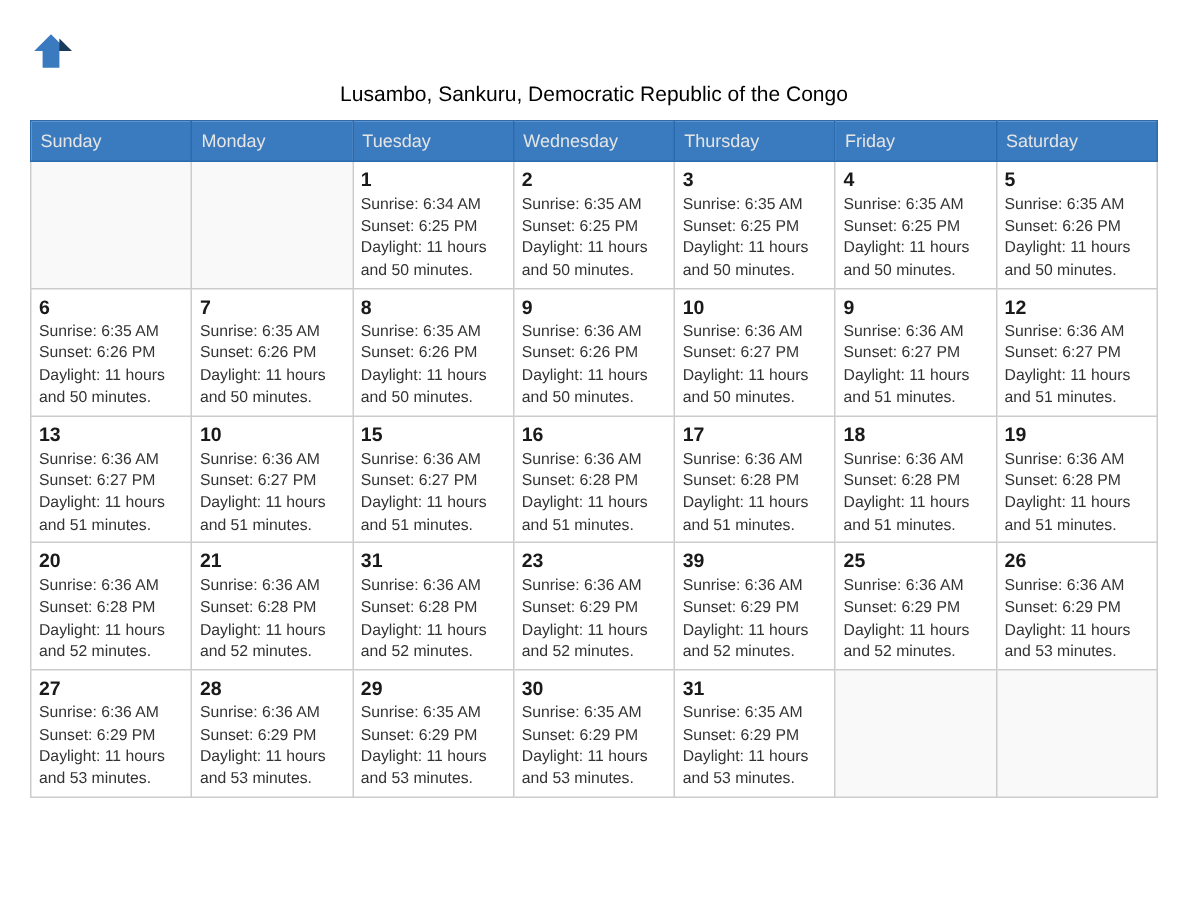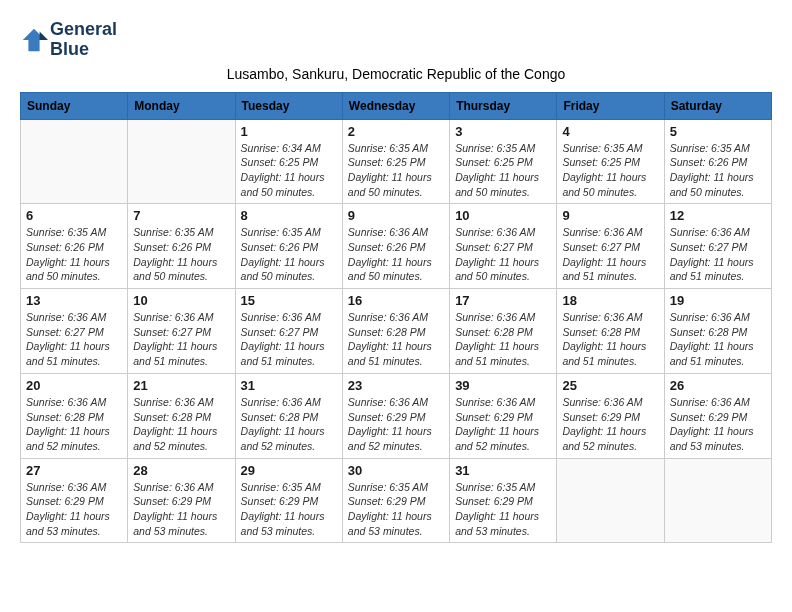--- a/index.html
+++ b/index.html
@@ -44,25 +44,25 @@
       margin-bottom: 10px;
       font-weight: normal;
     }
     .calendar {
       width: 100%;
       border-collapse: collapse;
       font-size: 11px;
     }
     .calendar th {
       background-color: #3a7abf;
-      color: #000000;
+      color: #e5e5e5;
       text-align: left;
       padding: 6px 6px;
       font-size: 12px;
-      font-weight: bold;
+      font-weight: normal;
       border: 1px solid #2a6aaf;
     }
     .calendar td {
       border: 1px solid #ccc;
       vertical-align: top;
       padding: 4px 5px;
       width: 107px;
       min-height: 80px;
       background: #fff;
     }
@@ -73,36 +73,31 @@
       font-size: 13px;
       font-weight: bold;
       color: #1a1a1a;
       display: block;
       margin-bottom: 2px;
     }
     .day-info {
       font-size: 10.5px;
       color: #333;
       line-height: 1.4;
-      font-style: italic;
     }
   </style>
 </head>
 <body>
 
 <div class="header">
   <div class="logo">
     <svg class="logo-icon" viewBox="0 0 40 40">
       <polygon points="20,4 36,20 28,20 28,36 12,36 12,20 4,20" fill="#3a7abf"></polygon>
       <polygon points="28,8 40,20 28,20" fill="#1a3a5c"></polygon>
     </svg>
-    <div class="logo-text">
-      <div>General</div>
-      <div>Blue</div>
-    </div>
   </div>
 </div>
 
 <div class="subtitle">Lusambo, Sankuru, Democratic Republic of the Congo</div>
 
 <table class="calendar">
   <thead>
     <tr>
     <th>Sunday</th>
         <th>Monday</th>

